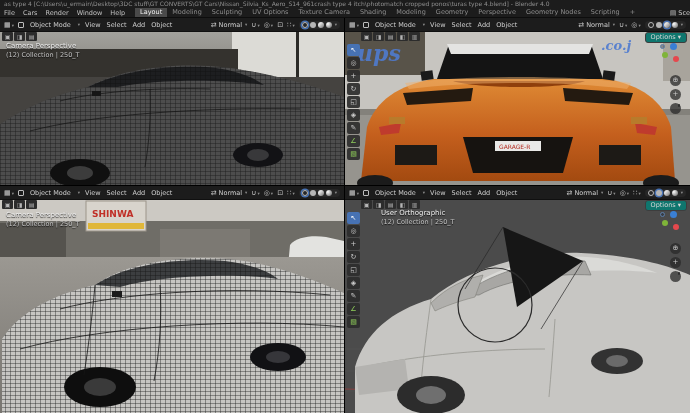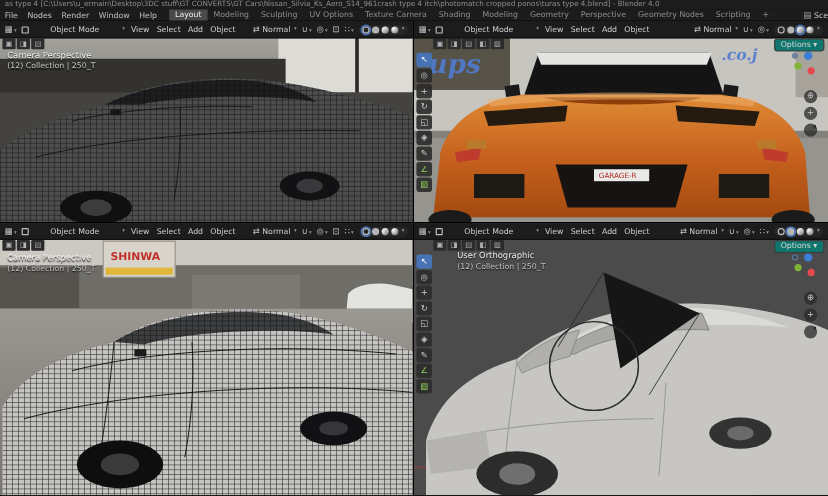--- a/index.html
+++ b/index.html
@@ -27,21 +27,21 @@
   #vp-tl{left:0;top:18px;width:344px;height:167px;border-right:1px solid #000;border-bottom:1px solid #000;}
   #vp-tr{left:345px;top:18px;width:345px;height:167px;border-bottom:1px solid #000;}
   #vp-bl{left:0;top:186px;width:344px;height:227px;border-right:1px solid #000;}
   #vp-br{left:345px;top:186px;width:345px;height:227px;}
 
   .vph{position:relative;z-index:6;height:13px;background:#1c1c1c;border-bottom:1px solid #101010;
        display:flex;align-items:center;gap:4px;font-size:6.5px;color:#cfcfcf;padding:0 4px;
        white-space:nowrap;overflow:hidden;}
   .vph .caret{font-style:normal;font-size:4.5px;color:#8e8e8e;margin-left:1px;}
   .hic{font-size:7px;color:#c6c6c6;}
-  .mode{display:flex;align-items:center;gap:18px;}
+  .mode{display:flex;align-items:center;gap:6px;}
   .mode .mic{display:inline-block;width:6px;height:6px;border:1px solid #bdbdbd;border-radius:1px;box-sizing:border-box;}
   .hmenu{padding:0 1px;}
   .vph .right{margin-left:auto;display:flex;align-items:center;gap:4px;}
   .orient{display:flex;align-items:center;gap:2px;}
   .sphs{display:flex;align-items:center;gap:2px;background:#262626;border-radius:4px;padding:1px 3px;}
   .sph{display:inline-block;width:6px;height:6px;border-radius:50%;}
   .sph-w{border:1px solid #b9b9b9;box-sizing:border-box;}
   .sph-s{background:#b5b5b5;}
   .sph-m{background:linear-gradient(135deg,#e2e2e2 30%,#6f6f6f);}
   .sph-r{background:radial-gradient(circle at 30% 30%,#ffffff,#5c5c5c);}
@@ -85,21 +85,21 @@
 </style>
 </head>
 <body>
 
 <div id="app">
 
   <div class="titlebar">as type 4 [C:\Users\u_ermain\Desktop\3DC stuff\GT CONVERTS\GT Cars\Nissan_Silvia_Ks_Aero_S14_961crash type 4 itch\photomatch cropped ponos\turas type 4.blend] - Blender 4.0</div>
 
   <div class="menubar">
     <span class="menu-item">File</span>
-    <span class="menu-item">Nodes</span>
+    <span class="menu-item">Cars</span>
     <span class="menu-item">Render</span>
     <span class="menu-item">Window</span>
     <span class="menu-item">Help</span>
     <span class="tabs">
       <span class="tab active">Layout</span>
       <span class="tab">Modeling</span>
       <span class="tab">Sculpting</span>
       <span class="tab">UV Options</span>
       <span class="tab">Texture Camera</span>
       <span class="tab">Shading</span>

